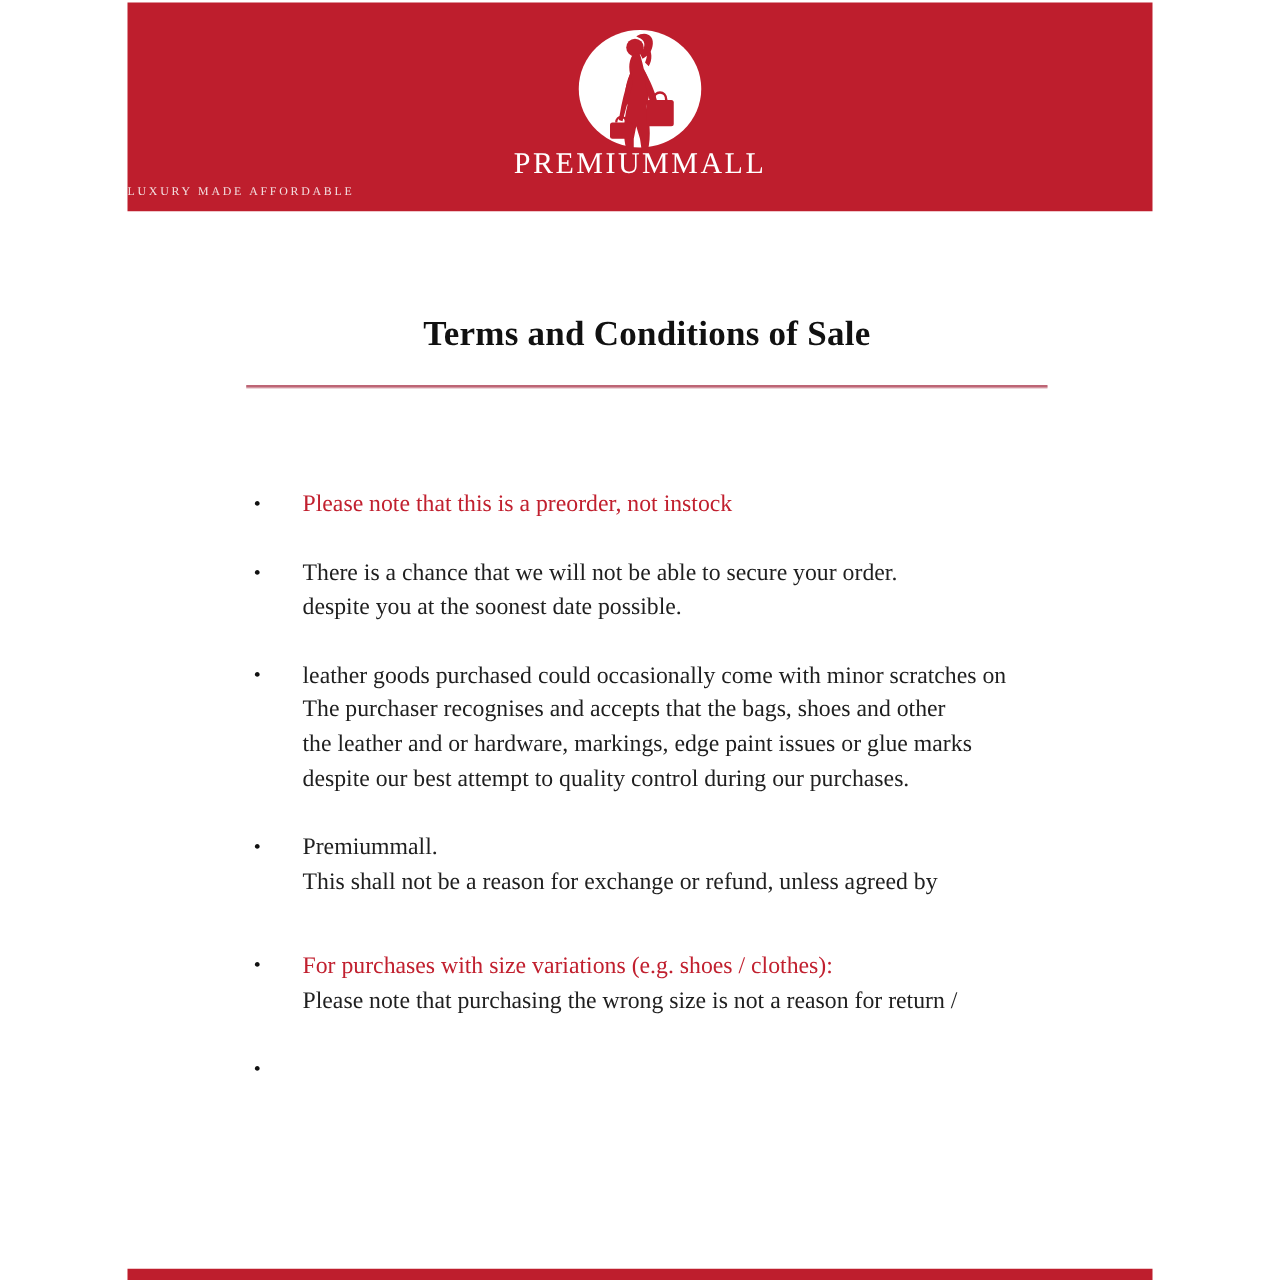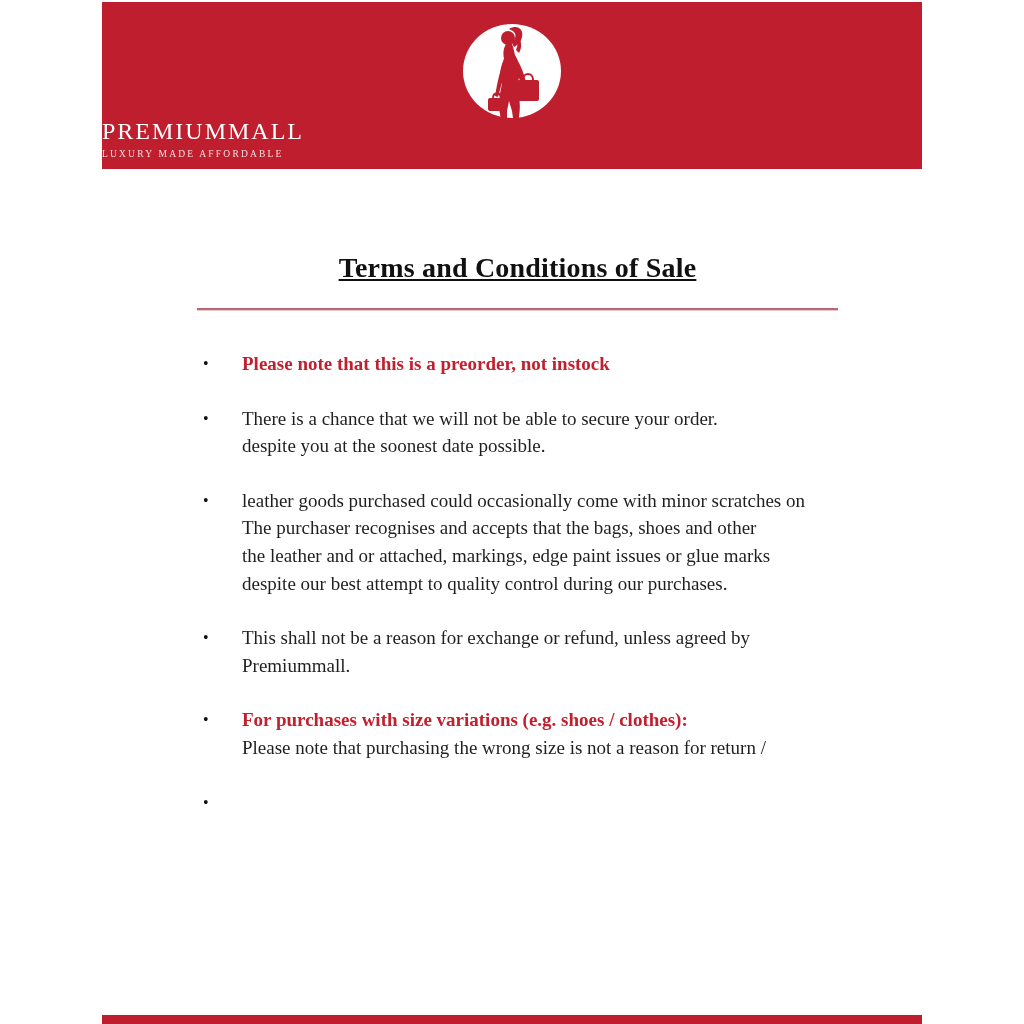--- a/index.html
+++ b/index.html
@@ -17,52 +17,52 @@
   .page{position:absolute;inset:0;background:#ffffff;}
 
   
   .header-banner{
     position:absolute;left:102px;top:2px;width:820px;height:167px;
     background:var(--brand-red);
     display:flex;flex-direction:column;align-items:center;
   }
   .logo-circle-svg{position:absolute;left:50%;top:21px;transform:translateX(-50%);}
   .brand-name{
-    position:absolute;top:116px;left:0;right:0;text-align:left;
+    position:absolute;top:116px;left:0;right:0;text-align:center;
     color:#ffffff;font-size:24px;letter-spacing:2px;font-weight:400;
   }
   .brand-tagline{
     position:absolute;top:147px;left:0;right:0;text-align:left;
     color:#f3dfe0;font-size:9.5px;letter-spacing:2.2px;font-weight:400;
   }
 
   
   .doc-title{
     position:absolute;left:197px;top:252px;width:641px;
     text-align:center;color:#111111;
-    font-size:28px;font-weight:bold;letter-spacing:0.2px;text-decoration:underline;
+    font-size:28px;font-weight:bold;letter-spacing:0.2px;
   }
   .title-divider{
     position:absolute;left:197px;top:308px;width:641px;height:2px;
     background:var(--divider-red);
     box-shadow:0 1px 0 rgba(189,101,117,0.35);
   }
   .terms-list{
     position:absolute;left:197px;top:350px;width:680px;
     list-style:none;margin:0;padding:0;
   }
   .bullet-item{
     position:relative;padding-left:45px;margin:0 0 27px 0;
     color:var(--body-text);font-size:19px;line-height:27.6px;
   }
   .bullet-marker{
     position:absolute;left:6px;top:0;line-height:27.6px;font-size:16px;color:#111111;
   }
   .bullet-line{white-space:nowrap;}
-  .bullet-line.red-bold{color:var(--text-red);font-weight:bold;}
+  .bullet-line.red-bold{color:var(--text-red);font-weight:normal;margin-top:40px;}
 
   
   .footer-bar{
     position:absolute;left:102px;top:1015px;width:820px;height:9px;
     background:var(--brand-red);
   }
 </style>
 </head>
 <body>
 
@@ -105,27 +105,27 @@
       </li>
       <li class="bullet-item">
         <span class="bullet-marker">•</span>
         <div class="bullet-line">There is a chance that we will not be able to secure your order.</div>
         <div class="bullet-line">despite you at the soonest date possible.</div>
       </li>
       <li class="bullet-item">
         <span class="bullet-marker">•</span>
         <div class="bullet-line">leather goods purchased could occasionally come with minor scratches on</div>
         <div class="bullet-line">The purchaser recognises and accepts that the bags, shoes and other</div>
-        <div class="bullet-line">the leather and or attached, markings, edge paint issues or glue marks</div>
+        <div class="bullet-line">the leather and or hardware, markings, edge paint issues or glue marks</div>
         <div class="bullet-line">despite our best attempt to quality control during our purchases.</div>
       </li>
       <li class="bullet-item">
         <span class="bullet-marker">•</span>
+        <div class="bullet-line">Premiummall.</div>
         <div class="bullet-line">This shall not be a reason for exchange or refund, unless agreed by</div>
-        <div class="bullet-line">Premiummall.</div>
       </li>
       <li class="bullet-item">
         <span class="bullet-marker">•</span>
         <div class="bullet-line red-bold">For purchases with size variations (e.g. shoes / clothes):</div>
         <div class="bullet-line">Please note that purchasing the wrong size is not a reason for return /</div>
       </li>
       <li class="bullet-item">
         <span class="bullet-marker">•</span>
       </li>
     </ul>

